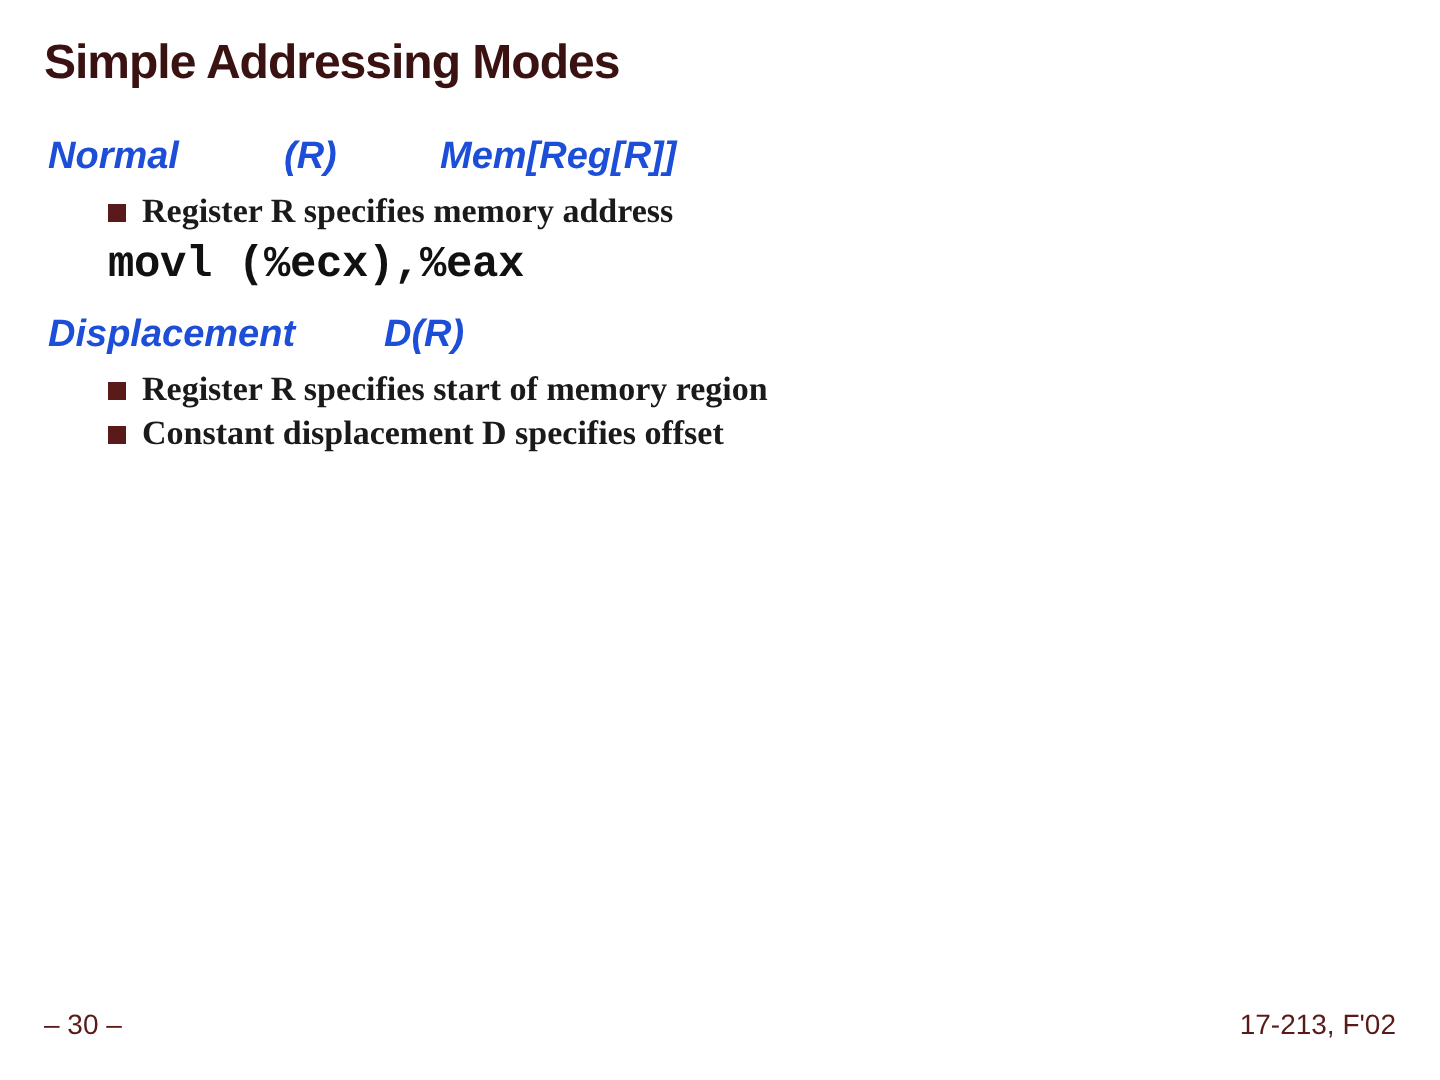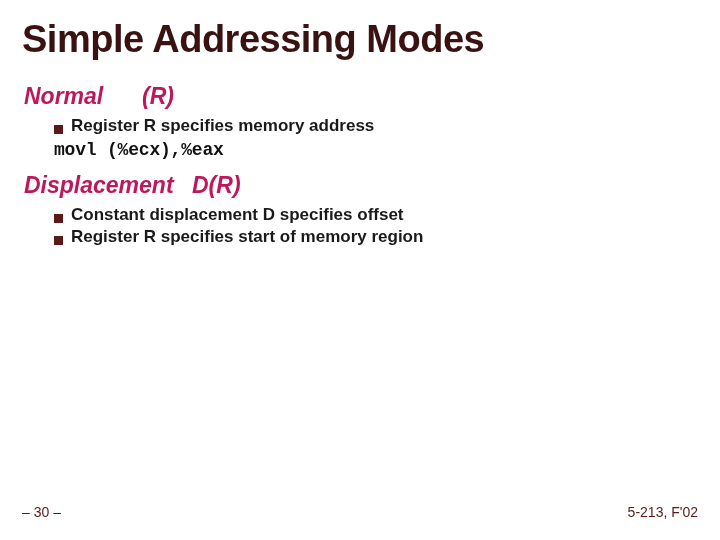--- a/index.html
+++ b/index.html
@@ -11,69 +11,70 @@
     position: relative;
     overflow: hidden;
   }
   .slide {
     width: 100%;
     height: 100%;
     padding: 18px 22px 0 22px;
     position: relative;
   }
   .title {
-    font-size: 38px;
+    font-size: 24px;
     font-weight: bold;
     color: #3a1212;
     letter-spacing: -0.5px;
   }
   .content {
     padding-top: 18px;
     padding-left: 2px;
   }
   .heading-row {
     display: flex;
     align-items: baseline;
-    color: #be185d;
+    color: #1d4ed8;
     font-weight: bold;
-    font-size: 23px;
+    font-size: 19px;
     font-style: italic;
     margin-top: 4px;
   }
   .heading-row .h-label { min-width: 118px; }
   .heading-row .h-syntax { min-width: 78px; }
   .heading-row .h-sem { }
   .heading-row2 { margin-top: 12px; }
   .heading-row2 .h-label { min-width: 168px; }
   .heading-row2 .h-syntax { min-width: 78px; font-style: italic; }
   .sub {
     padding-left: 30px;
     margin-top: 6px;
   }
   .bullet-line {
     display: flex;
-    align-items: center;
+    align-items: flex-start;
     margin-top: 2px;
+    font-family: Liberation Serif, serif;
   }
   .bullet {
     width: 9px;
     height: 9px;
     background: #5a1a1a;
     margin-right: 8px;
     flex-shrink: 0;
     margin-top: 6px;
   }
   .bullet-text {
     font-size: 17px;
     font-weight: bold;
     color: #1a1a1a;
   }
   .code {
     font-family: "Courier New", Courier, monospace;
-    font-size: 18px;
+    font-size: 22px;
     font-weight: bold;
     color: #111;
     margin-top: 4px;
     letter-spacing: -0.2px;
   }
   .footer-left {
     position: absolute;
     left: 22px;
     bottom: 20px;
     font-size: 14px;
@@ -92,42 +93,43 @@
 
 <div class="slide">
 
   <div class="title">Simple Addressing Modes</div>
 
   <div class="content">
 
     <div class="heading-row">
       <span class="h-label">Normal</span>
       <span class="h-syntax">(R)</span>
+      <span class="h-sem">Mem[Reg[R]]</span>
     </div>
     <div class="sub">
       <div class="bullet-line">
         <span class="bullet"></span>
         <span class="bullet-text">Register R specifies memory address</span>
       </div>
       <div class="code">movl (%ecx),%eax</div>
     </div>
 
     <div class="heading-row heading-row2">
       <span class="h-label">Displacement</span>
       <span class="h-syntax">D(R)</span>
     </div>
     <div class="sub">
       <div class="bullet-line">
         <span class="bullet"></span>
-        <span class="bullet-text">Constant displacement D specifies offset</span>
+        <span class="bullet-text">Register R specifies start of memory region</span>
       </div>
       <div class="bullet-line">
         <span class="bullet"></span>
-        <span class="bullet-text">Register R specifies start of memory region</span>
+        <span class="bullet-text">Constant displacement D specifies offset</span>
       </div>
     </div>
 
   </div>
 
   <div class="footer-left">– 30 –</div>
-  <div class="footer-right">5-213, F'02</div>
+  <div class="footer-right">17-213, F'02</div>
 
 </div>
 
 </body></html>

